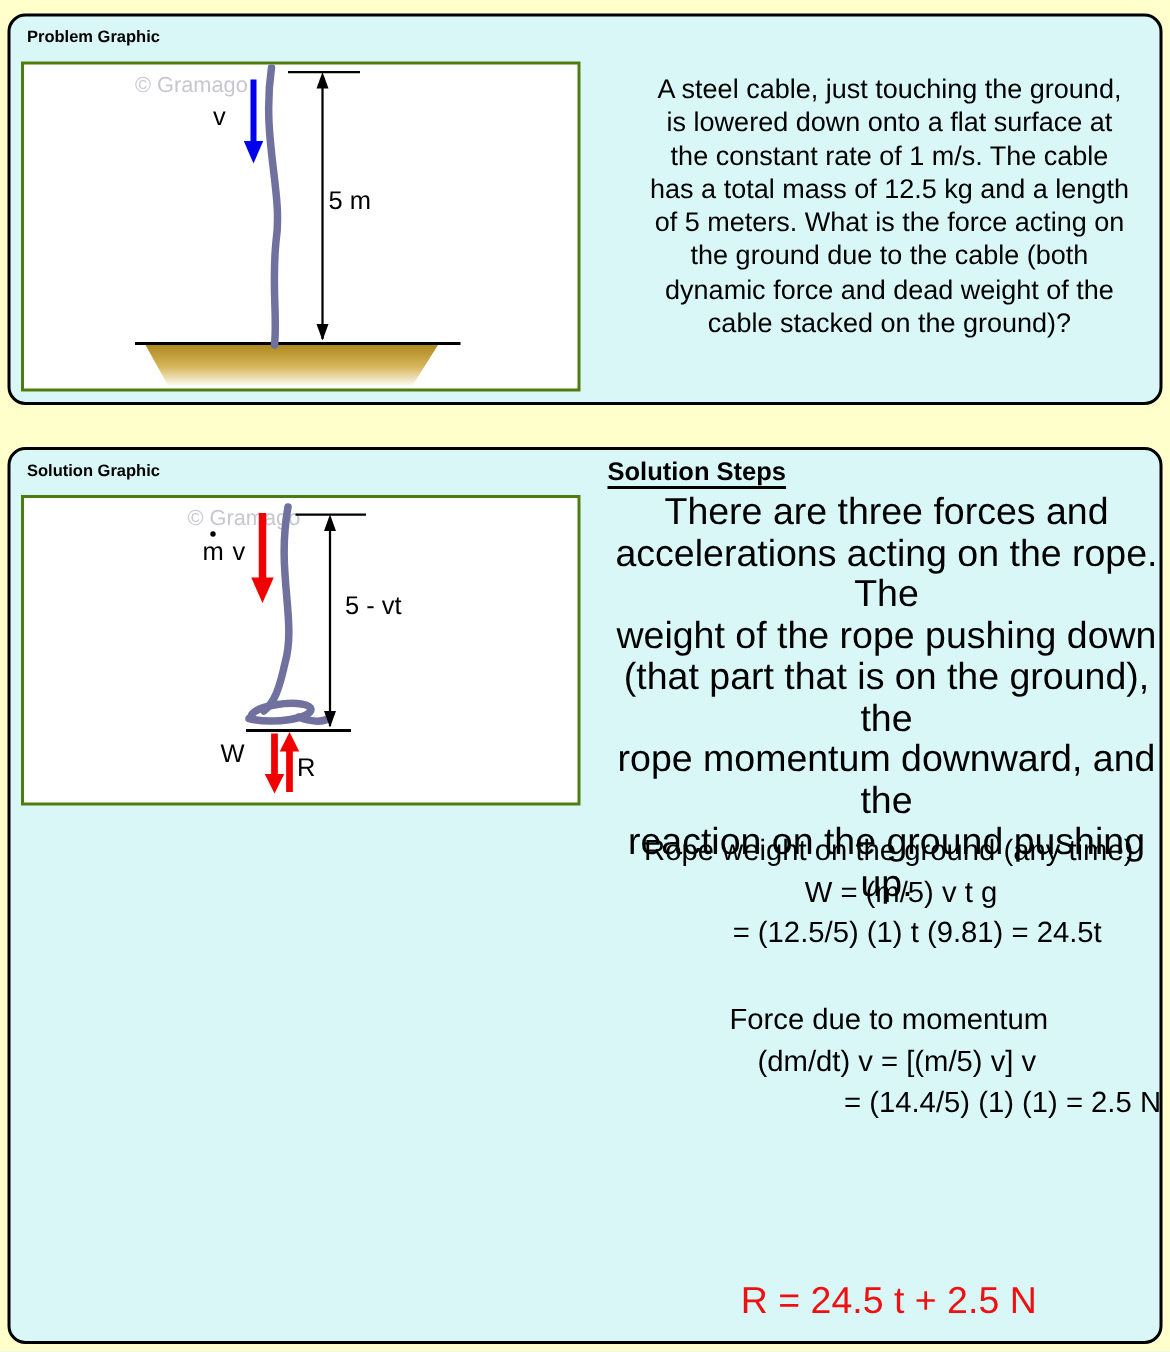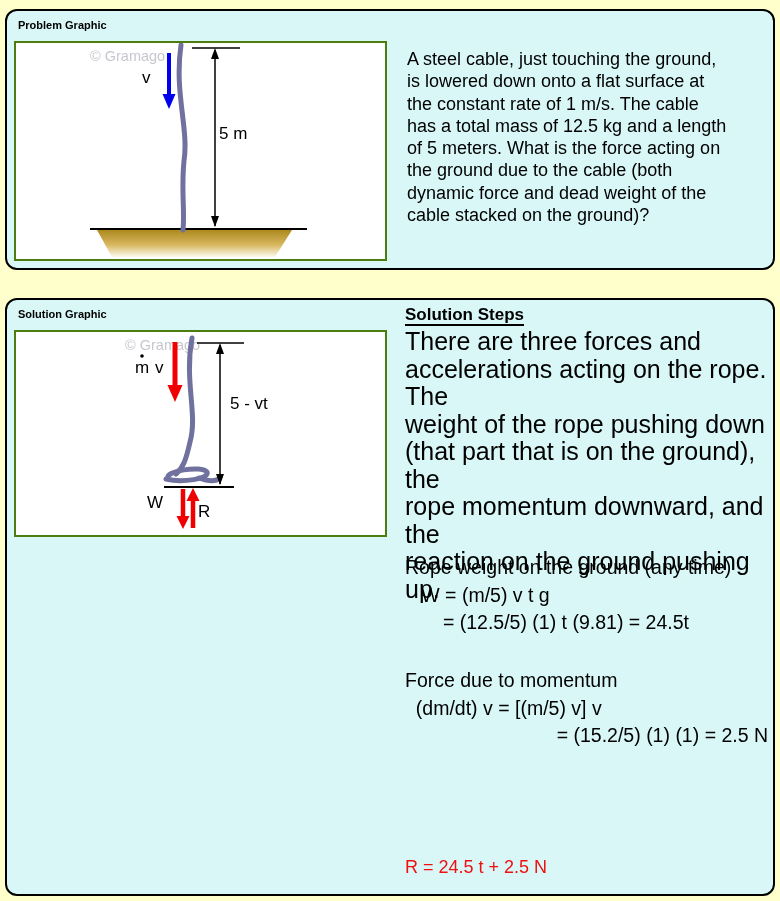--- a/index.html
+++ b/index.html
@@ -35,39 +35,39 @@
   .panel-problem .col-title{top:5px;}
   .panel-solution .col-title{top:4px;}
   .graphic-box{
     position:absolute;left:7px;
     background:#FFF;
     border:2px solid #4d7c0f;
   }
   .panel-problem .graphic-box{top:30px;width:369px;height:216px;}
   .panel-solution .graphic-box{top:30px;width:369px;height:203px;}
   .graphic-box svg{display:block;}
-  .prewrap{white-space:pre-wrap;}
+  .prewrap{white-space:pre-wrap;text-align:center;}
   .statement-text{
     position:absolute;left:400px;top:37px;width:372px;
     font-size:18px;line-height:22.3px;
   }
   .steps-intro{
     position:absolute;left:398px;top:28px;width:372px;
     font-size:25px;line-height:27.5px;
   }
   .eq-block{
     position:absolute;left:398px;width:375px;
     font-size:19.5px;line-height:27.5px;margin-top:40px;
   }
   .eq-weight{top:214px;}
   .eq-momentum{top:327px;}
   .eq-summing{top:429px;}
   .answer-line{
     position:absolute;left:398px;top:554px;width:375px;
-    font-size:18px;line-height:27.5px;
+    font-size:25px;line-height:27.5px;
     color:#EE1111;
   }
   .svg-label{font-family:"Liberation Sans",sans-serif;font-size:17px;fill:#000;}
   .svg-watermark{font-family:"Liberation Sans",sans-serif;font-size:14.5px;fill:#C7C7CF;}
 </style>
 </head>
 <body>
 
 <div>
 
@@ -166,17 +166,17 @@
 accelerations acting on the rope. The
 weight of the rope pushing down
 (that part that is on the ground), the
 rope momentum downward, and the
 reaction on the ground pushing up.</div>
     <div class="eq-block eq-weight prewrap">Rope weight on the ground (any time)
    W = (m/5) v t g
        = (12.5/5) (1) t (9.81) = 24.5t</div>
     <div class="eq-block eq-momentum prewrap">Force due to momentum
   (dm/dt) v = [(m/5) v] v
-                            = (15.2/5) (1) (1) = 2.5 N</div>
+                            = (14.4/5) (1) (1) = 2.5 N</div>
     <div class="answer-line prewrap">R = 24.5 t + 2.5 N</div>
   </section>
 
 </div>
 
 </body></html>

